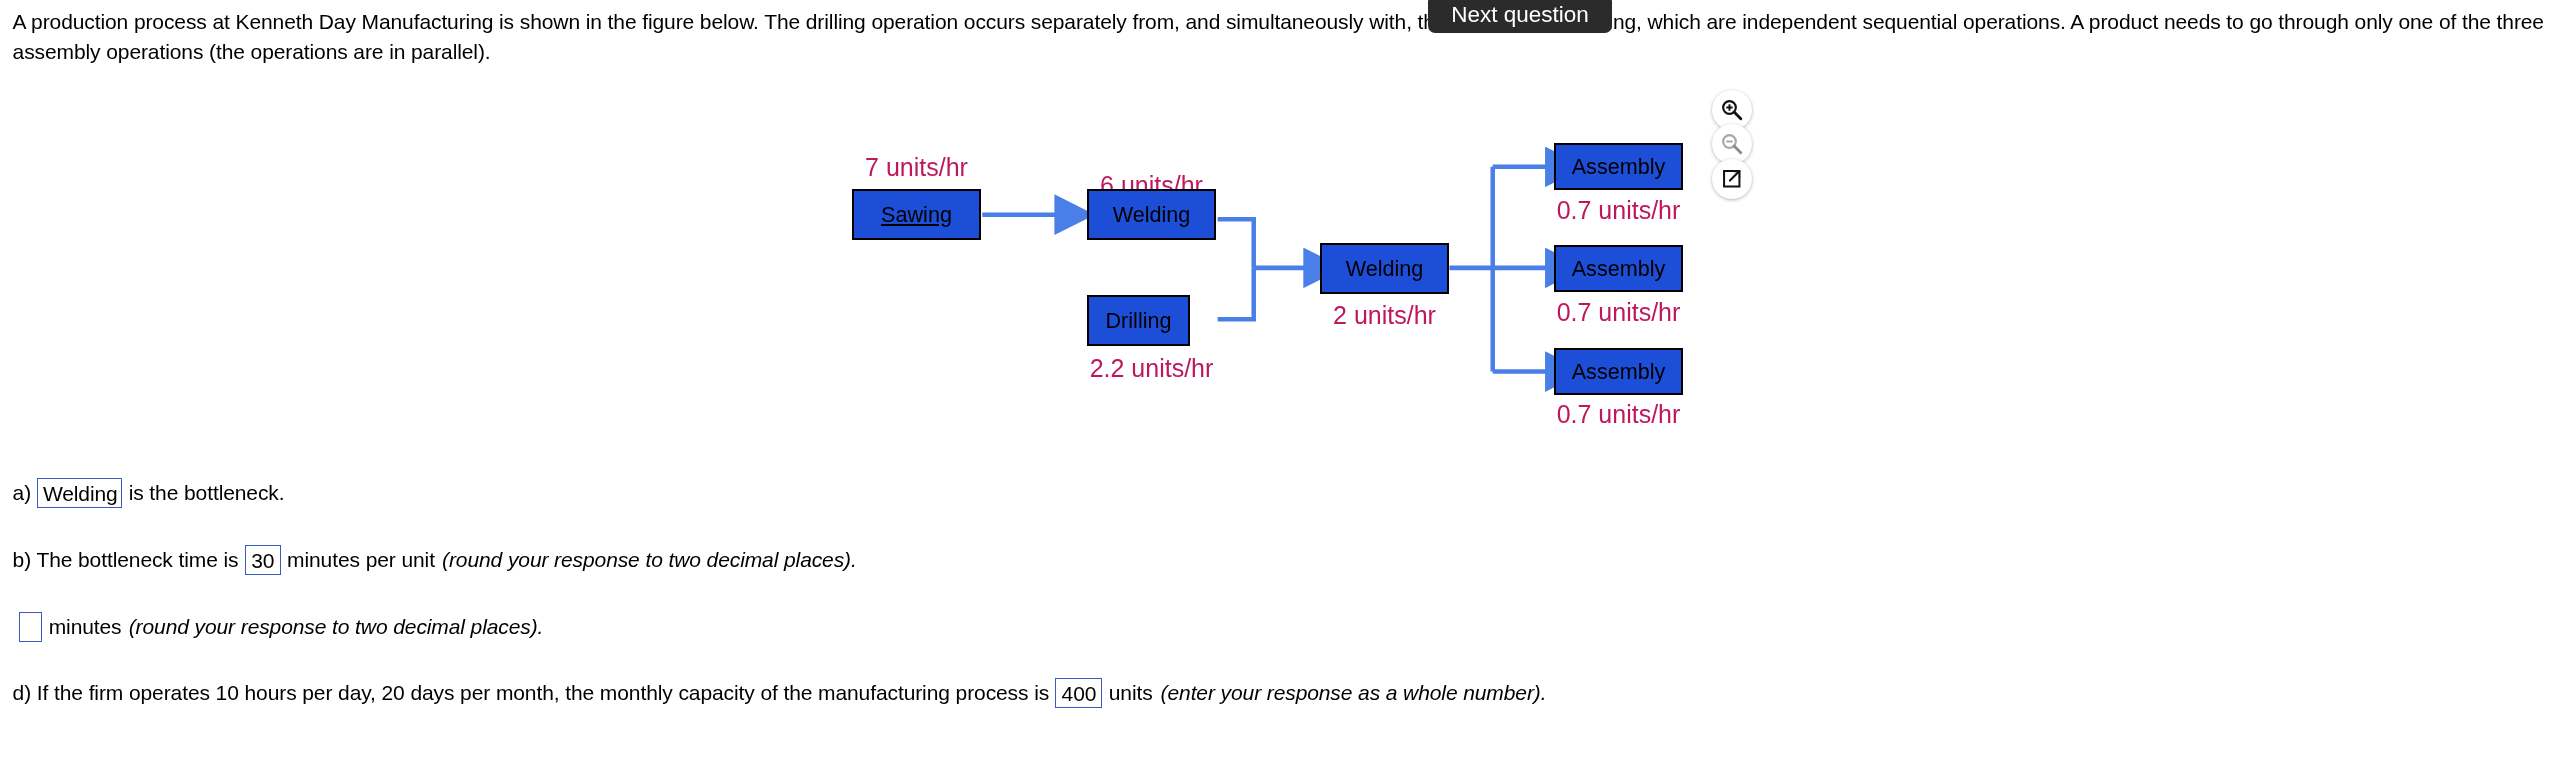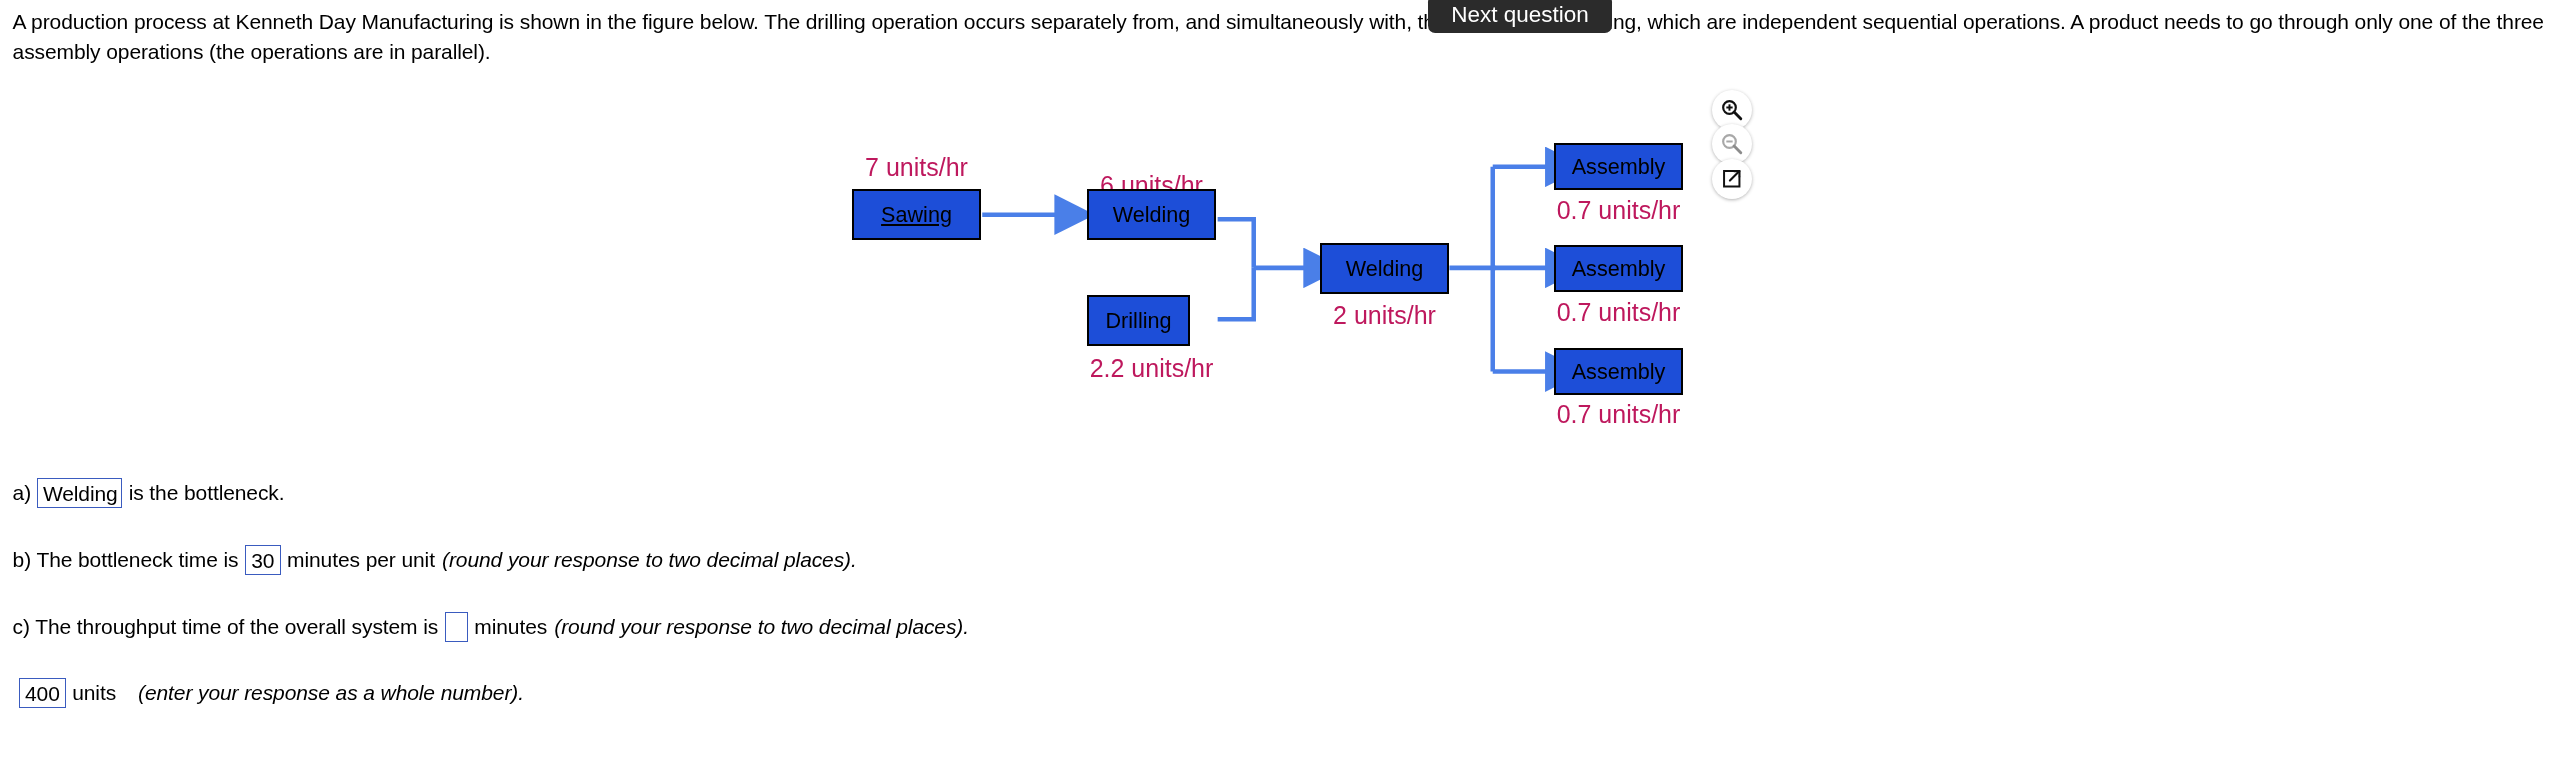--- a/index.html
+++ b/index.html
@@ -230,24 +230,24 @@
 </div>
 
 <div class="answer-line" style="top:545px;">
   <span class="txt">b) The bottleneck time is</span>
   <span class="answer-input small">30</span>
   <span class="txt">minutes per unit</span>
   <span class="txt italic" style="margin-left:7.2px;">(round your response to two decimal places).</span>
 </div>
 
 <div class="answer-line" style="top:612px;">
-  <span class="txt">c) The throughput time of the overall system is</span>
   <span class="answer-input empty"></span>
   <span class="txt">minutes</span>
   <span class="txt italic" style="margin-left:7.2px;">(round your response to two decimal places).</span>
 </div>
 
 <div class="answer-line" style="top:678px;">
+  <span class="txt">d) If the firm operates 10 hours per day, 20 days per month, the monthly capacity of the manufacturing process is</span>
   <span class="answer-input num">400</span>
   <span class="txt">units</span>
-  <span class="txt italic" style="margin-left:22px;">(enter your response as a whole number).</span>
+  <span class="txt italic" style="margin-left:8px;">(enter your response as a whole number).</span>
 </div>
 
 
 </body></html>

